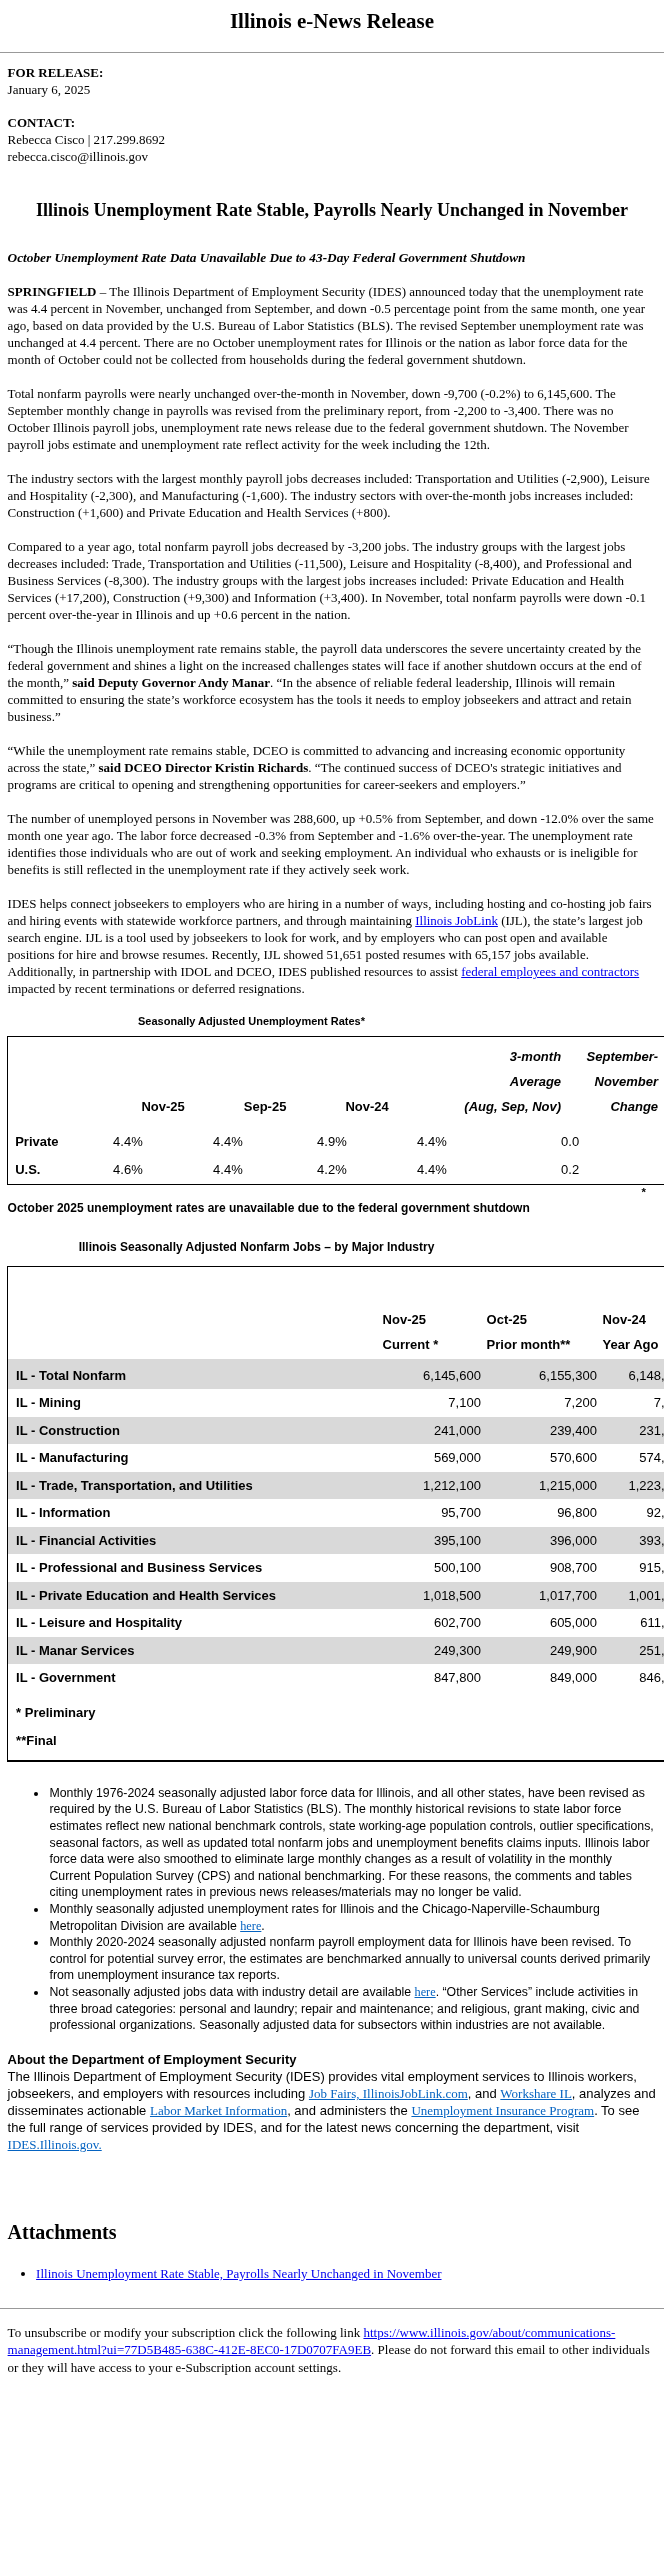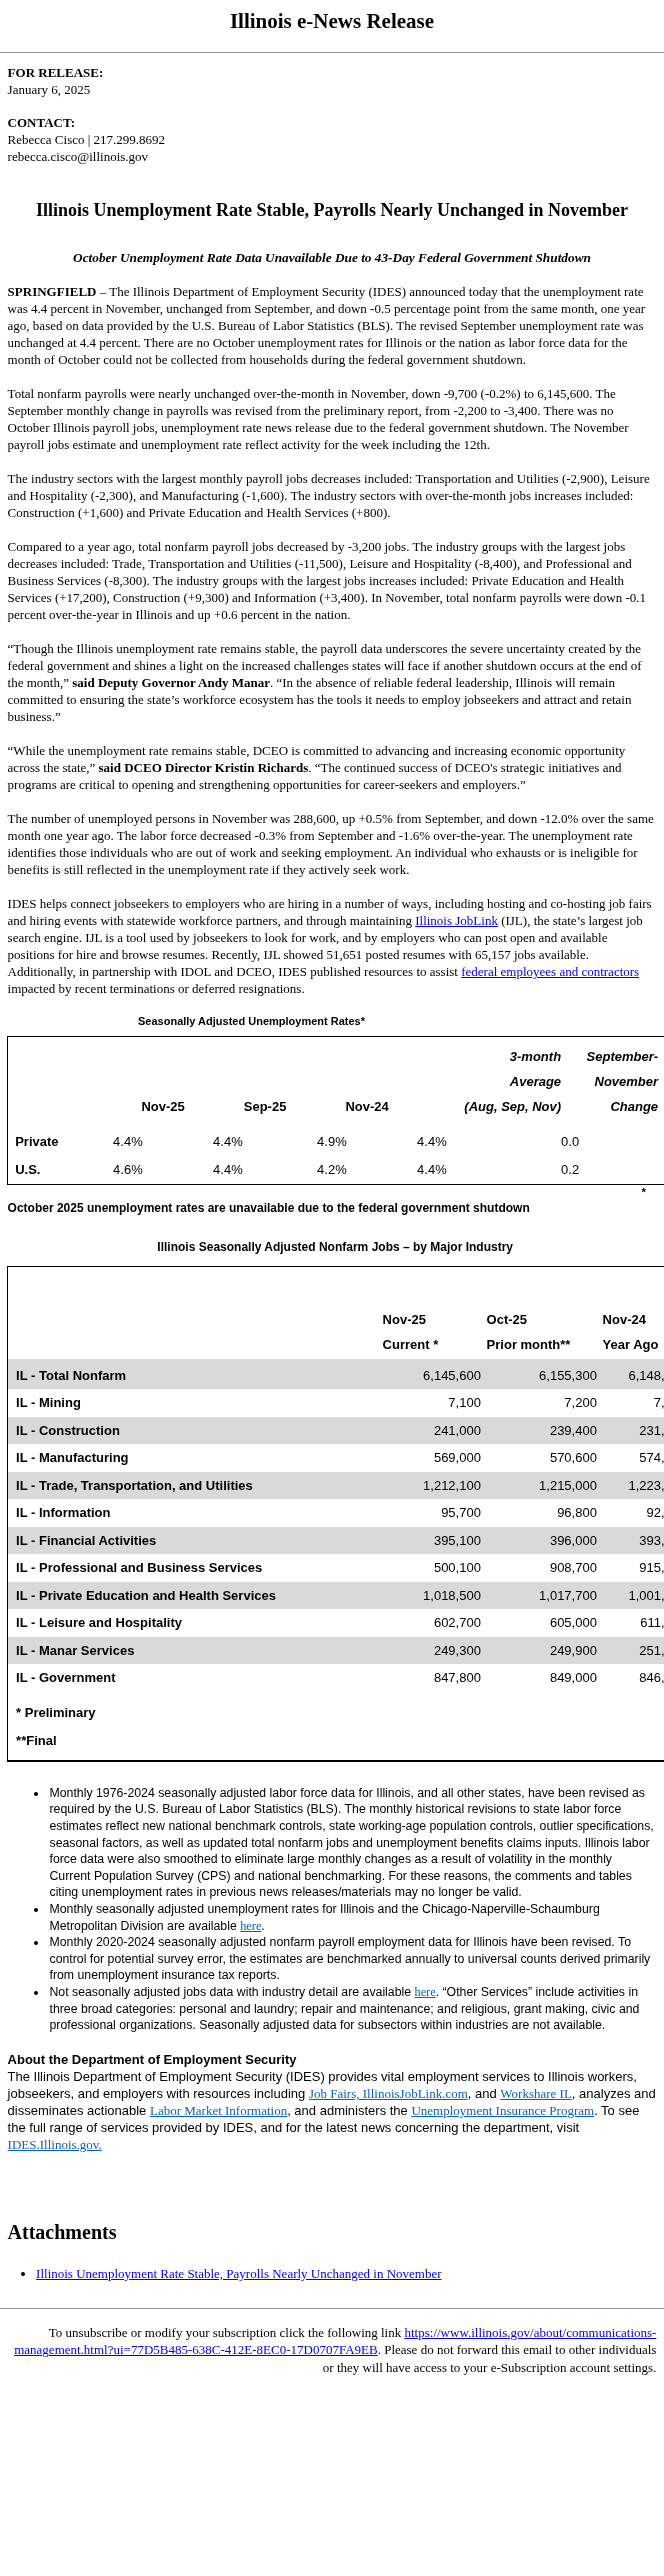--- a/index.html
+++ b/index.html
@@ -7,21 +7,21 @@
     width:664px; height:2576px; overflow:hidden; background:#fff; color:#000;
     font-family:"Liberation Serif", serif; font-size:13px;
   }
   .inner { padding:0 7.6px; }
   .banner-title { padding-top:7px; text-align:center; font-size:21px; font-weight:bold; line-height:28.5px; }
   hr.rule { border:none; border-top:0.9px solid #999; margin:16px 0 0 0; }
   .release { margin-top:11.4px; line-height:17px; }
   .contact { margin-top:16px; line-height:17px; }
   .lbl { font-weight:bold; }
   .headline { margin-top:34px; text-align:center; font-size:18px; font-weight:bold; line-height:23px; padding:0 5.7px; }
-  .subhead { margin-top:28.5px; text-align:center; font-size:13.3px; font-weight:bold; font-style:italic; }
+  .subhead { margin-top:28.5px; font-size:13.3px; font-weight:bold; font-style:italic; }
   p.body { margin:17px 0 0 0; line-height:17px; }
   a.lnk { color:#0000EE; text-decoration:underline; cursor:pointer; }
   .notes a.lnk, .about a.lnk { color:#0563C1;font-family:Liberation Serif, serif; }
 
   
   .rates-title { margin-top:18px; width:503px; text-align:center;
     font-family:"Liberation Sans", sans-serif; font-weight:bold; font-size:11px; }
   .clip { width:658px; margin-left:6.6px; overflow:hidden; }
   .rates-clip { margin-top:8.5px; }
   table.rates { border-collapse:collapse; border:1.9px solid #000; table-layout:fixed; width:765px;
@@ -30,21 +30,21 @@
   table.rates th div { line-height:25px; }
   th.hc { text-align:center; }
   th.hl { text-align:right; padding-left:3.8px;font-style:italic; }
   table.rates tbody td { height:28.5px; text-align:left; font-size:13px; padding:0; }
   table.rates tbody td:first-child { text-align:left; font-weight:bold; padding-left:7.6px; }
   .star-line { width:646px; text-align:right; font-family:"Liberation Sans", sans-serif;
     font-size:11.4px; font-weight:bold; margin-top:1.9px; line-height:11.4px; }
   .rates-note { margin-top:2.8px; font-family:"Liberation Sans", sans-serif; font-weight:bold; font-size:12px; }
 
   
-  .jobs-title { margin-top:25px; width:513px; text-align:right;
+  .jobs-title { margin-top:25px; width:513px; text-align:center;
     font-family:"Liberation Sans", sans-serif; font-weight:bold; font-size:12px; }
   .jobs-clip { margin-top:11.4px; }
   .jobs-box { width:670px; border:0.9px solid #000; border-bottom:2.8px solid #000; padding-top:40px; box-sizing:content-box; }
   table.jobs { border-collapse:collapse; table-layout:fixed; width:670px;
     font-family:"Liberation Sans", sans-serif; font-size:13px; }
   table.jobs thead th { font-weight:bold; text-align:left; vertical-align:top; padding:0; }
   table.jobs thead th div { line-height:25px; }
   table.jobs thead { border-bottom:5.7px solid transparent; }
   th.jh1 { padding-left:7.6px; }
   th.jh2 { padding-left:5.7px; }
@@ -61,21 +61,21 @@
   ul.notes { margin:23px 0 0 0; padding-left:40px; font-family:"Liberation Sans", sans-serif;
     font-size:12.3px; line-height:16.6px; }
   ul.notes li { margin:0; padding-left:1.9px; }
   .about { margin-top:17px; font-family:"Liberation Sans", sans-serif; font-size:13px; line-height:17px; }
   .about-heading { font-weight:bold; }
 
   
   .attach-heading { margin-top:68px; font-size:20px; font-weight:bold; }
   ul.attach { margin:21px 0 0 0; padding-left:28.5px; line-height:17px; }
   hr.rule2 { border:none; border-top:0.9px solid #999; margin:26px 0 0 0; }
-  .footer { margin-top:15px; line-height:17.6px; word-wrap:break-word;text-align:right; }
+  .footer { margin-top:15px; line-height:17.6px; word-wrap:break-word; }
 </style>
 </head>
 <body>
 
 <div class="page">
 
   <div class="banner-title">Illinois e-News Release</div>
   <hr class="rule">
 
   <div class="inner">

